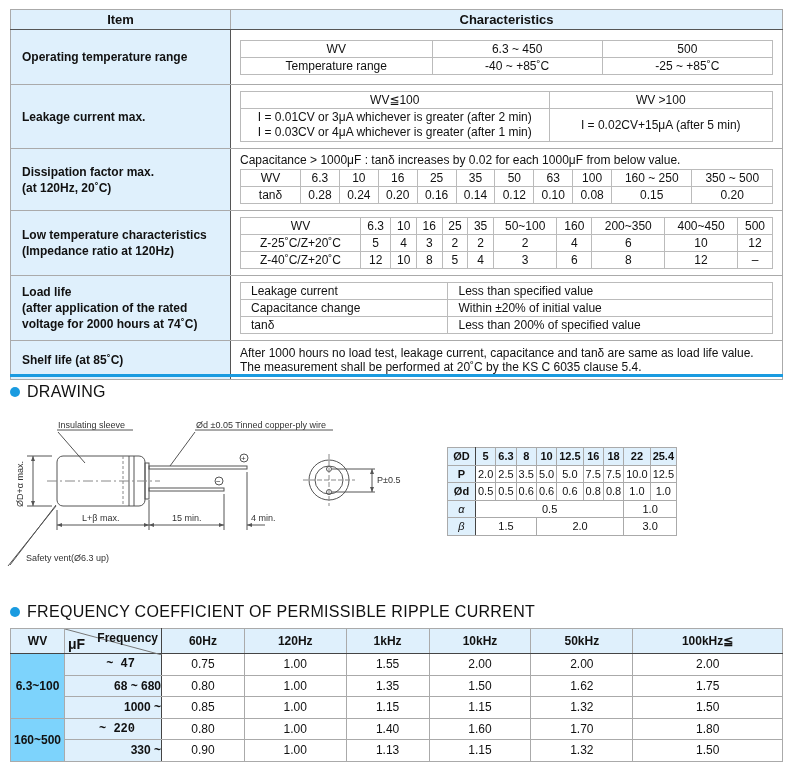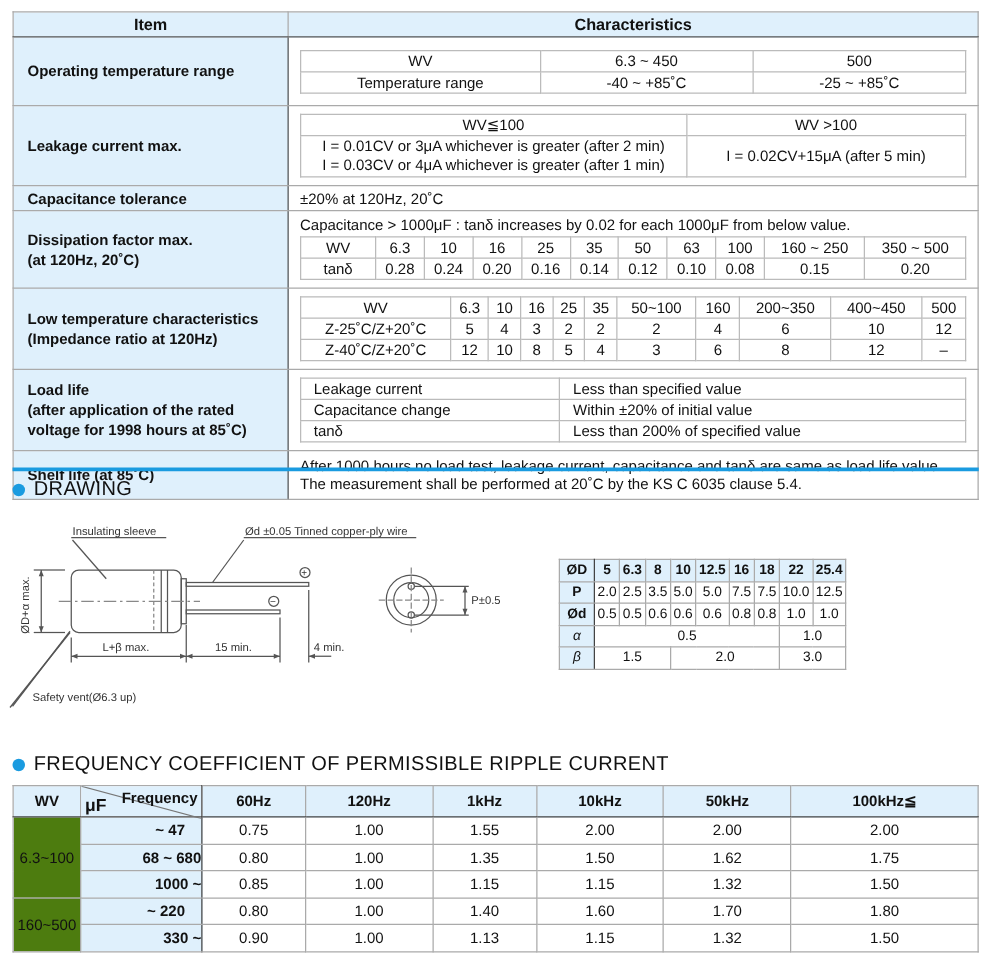--- a/index.html
+++ b/index.html
@@ -32,23 +32,23 @@
   .dim { position: absolute; left: 447px; top: 447px; border: 1.5px solid #444; font-size: 11px; }
   .dim td { border: 1px solid #aaa; text-align: center; height: 17.5px; padding: 0 2px; }
   .dim tr.hd td { background: #dff0fc; font-weight: bold; }
   .dim td.rh { border-right: 1.5px solid #444; width: 28px; font-weight: bold; background: #dff0fc; }
   .dim td.rhi { font-style: italic; font-weight: normal; }
 
   
   .rip { position: absolute; left: 10px; top: 628px; width: 773px; border: 1.5px solid #444; font-size: 12px; }
   .rip td, .rip th { border: 1px solid #aaa; text-align: center; height: 21.5px; padding: 0; }
   .rip tr.hd th { background: #dff0fc; height: 25px; font-weight: bold; border-bottom: 1.5px solid #444; }
-  .rip td.wv { background: #4d7c0f; font-weight: normal; width: 54px; }
+  .rip td.wv { background: #7dd3fc; font-weight: bold; width: 54px; }
   .rip td.uf { background: #dff0fc; font-weight: bold; width: 97px; border-right: 1.5px solid #444; }
-  .rip td.uf.r { text-align: right; padding-right: 13px; }
+  .rip td.uf.r { text-align: right; padding-right: 26px; font-family: Liberation Mono, monospace; }
   .rip td.uf.lf { text-align: right; padding-left: 18px; }
   .diag { position: relative; width: 97px; padding: 0 !important; border-right: 1.5px solid #444 !important; }
   .diag svg { position: absolute; left: 0; top: 0; }
   .diag .f { position: absolute; right: 3px; top: 2px; font-size: 12px; }
   .diag .u { position: absolute; left: 3px; bottom: 1px; font-size: 14px; }
 </style>
 </head>
 <body>
 
 <div class="wrap">
@@ -96,24 +96,20 @@
                 <div>I = 0.01CV or 3μA whichever is greater (after 2 min)</div>
                 <div>I = 0.03CV or 4μA whichever is greater (after 1 min)</div>
               </td>
               <td>I = 0.02CV+15μA (after 5 min)</td>
             </tr>
           </tbody>
             </table>
         </td>
       </tr>
 
-      <tr style="height:20px">
-        <td class="item">Capacitance tolerance</td>
-        <td class="ch" style="padding:1px 9px">±20% at 120Hz, 20˚C</td>
-      </tr>
 
       <tr style="height:62px">
         <td class="item">
           <div>Dissipation factor max.</div>
           <div>(at 120Hz, 20˚C)</div>
         </td>
         <td class="ch" style="padding:2px 9px 5px 9px">
           <div class="note">Capacitance &gt; 1000μF : tanδ increases by 0.02 for each 1000μF from below value.</div>
           <table class="inner">
             <tbody>
@@ -197,21 +193,21 @@
                 </tr>
           </tbody>
             </table>
         </td>
       </tr>
 
       <tr style="height:62px">
         <td class="item">
           <div>Load life</div>
           <div>(after application of the rated</div>
-          <div>voltage for 1998 hours at 85˚C)</div>
+          <div>voltage for 2000 hours at 74˚C)</div>
         </td>
         <td class="ch">
           <table class="inner">
             <tbody>
                 <tr>
               <td class="l" style="width:39%">Leakage current</td>
               <td class="l">Less than specified value</td>
             </tr>
             <tr>
               <td class="l">Capacitance change</td>

